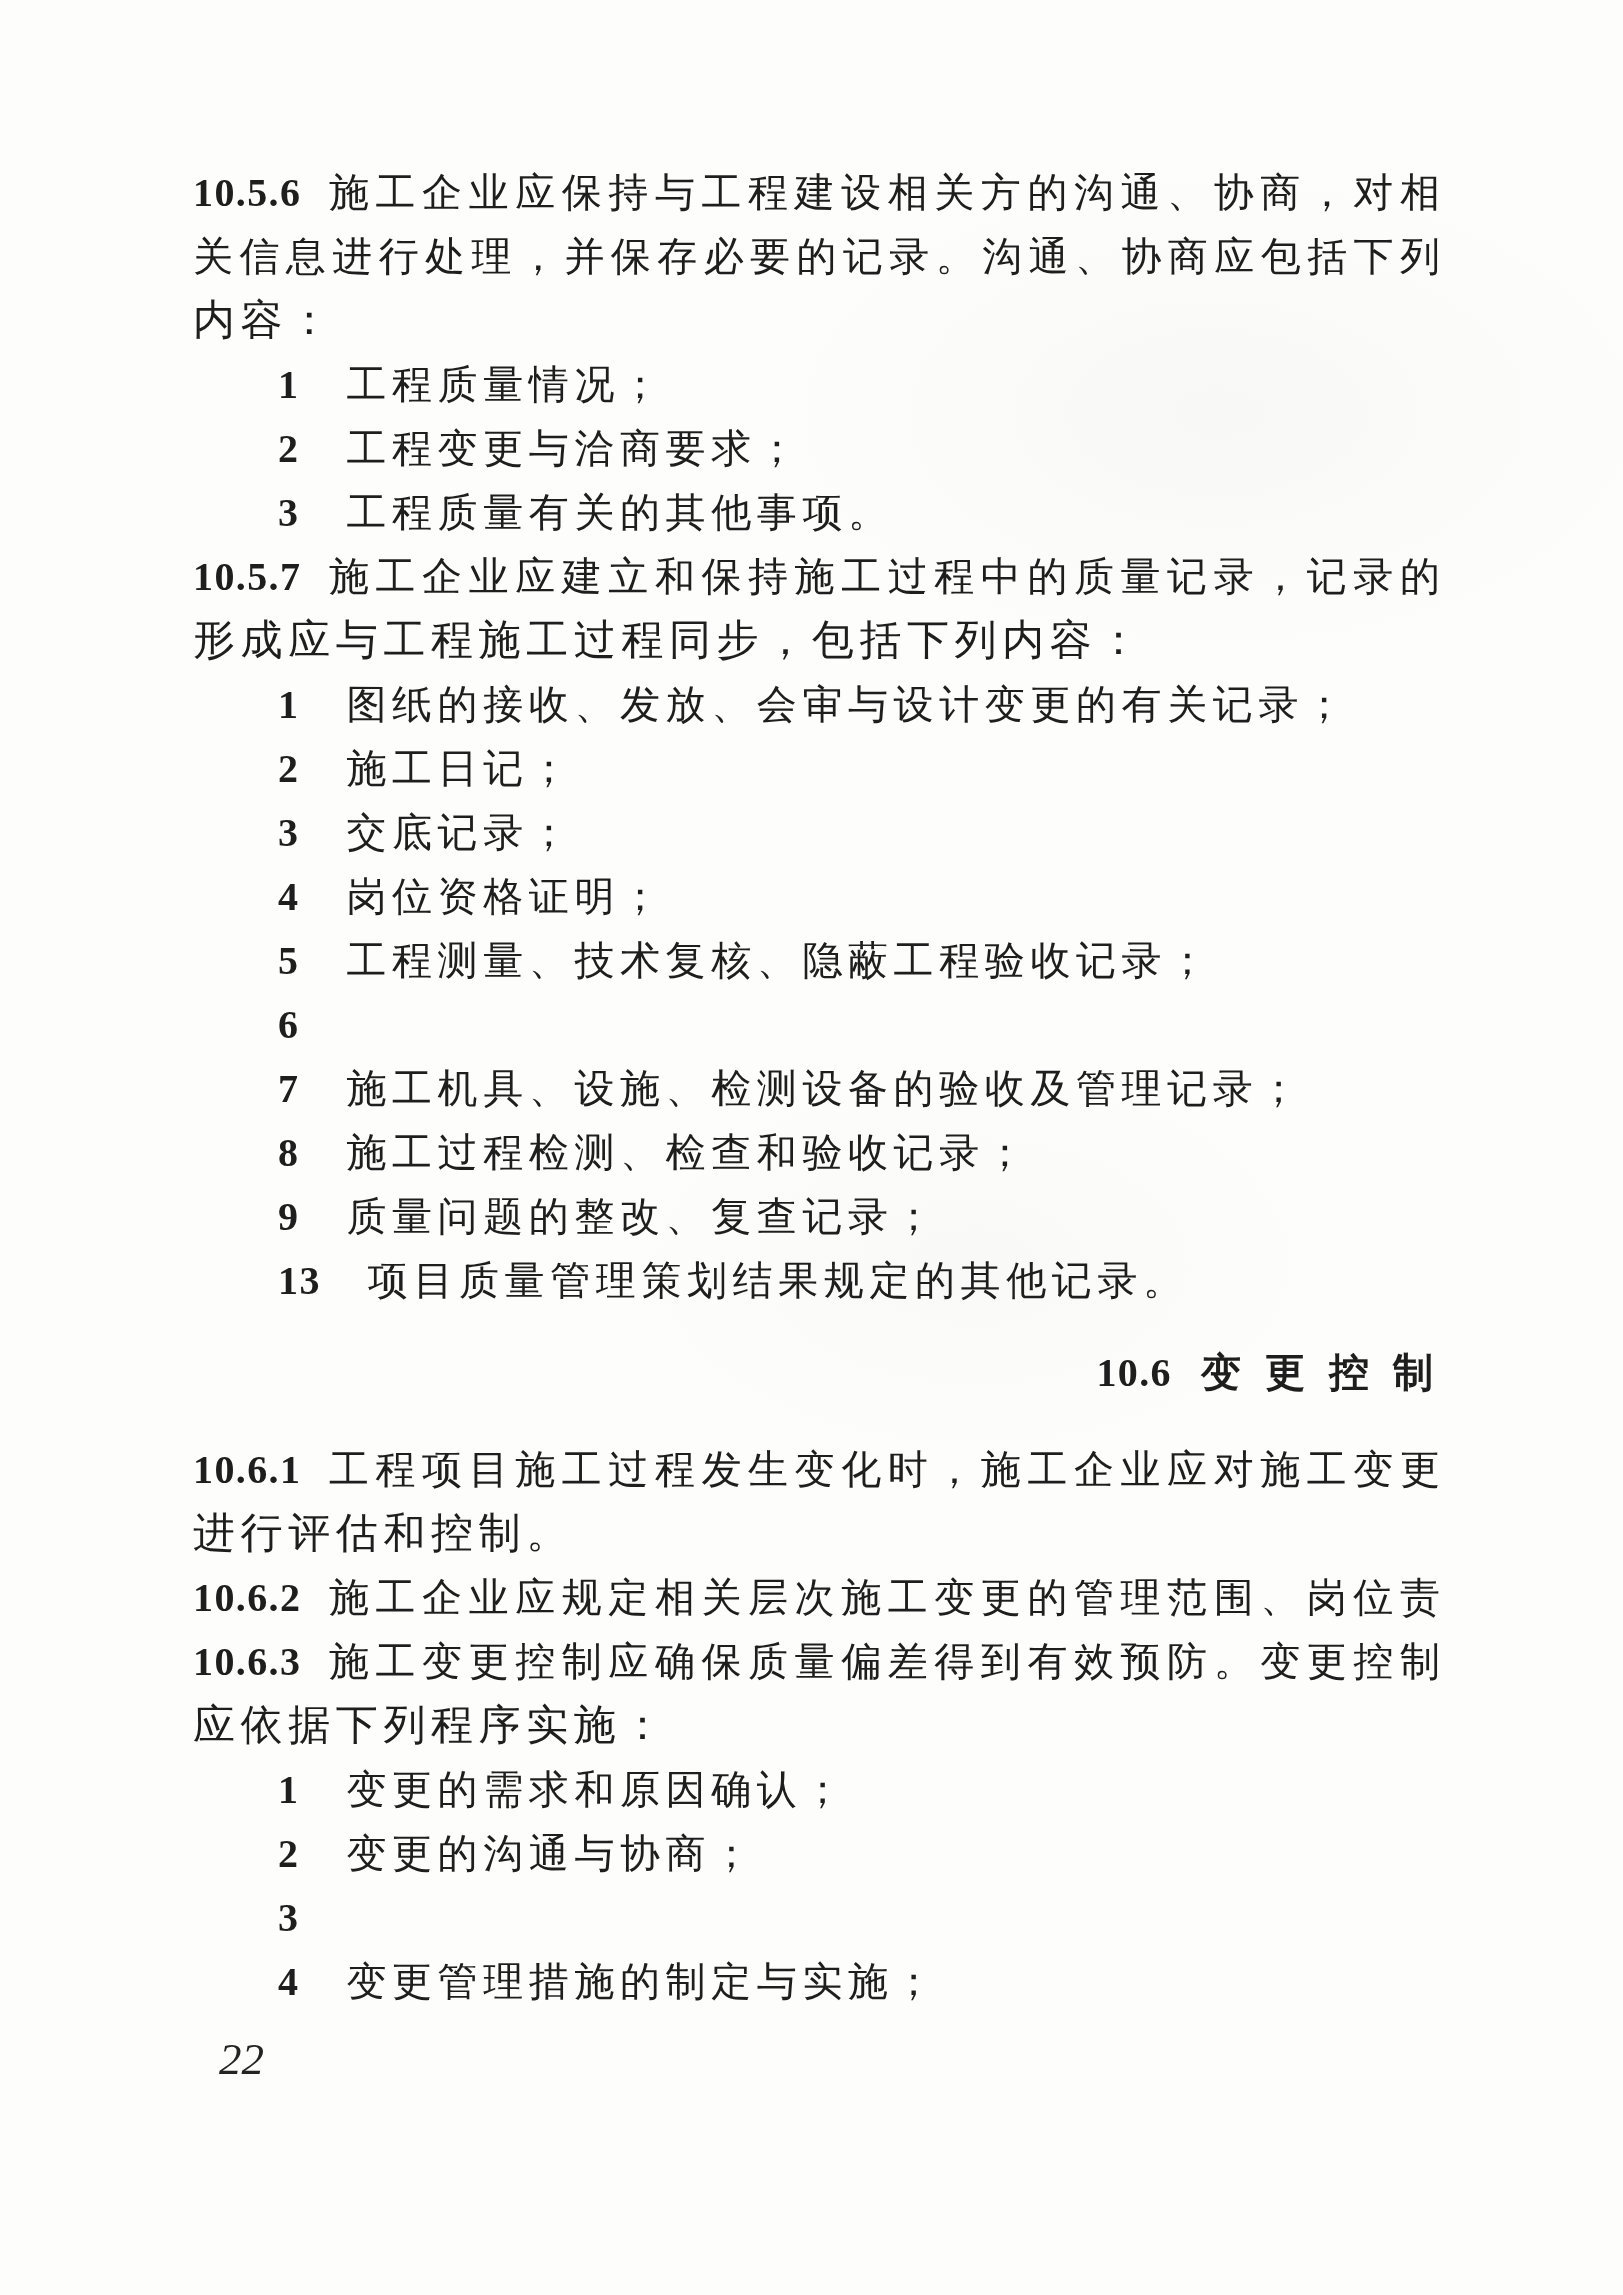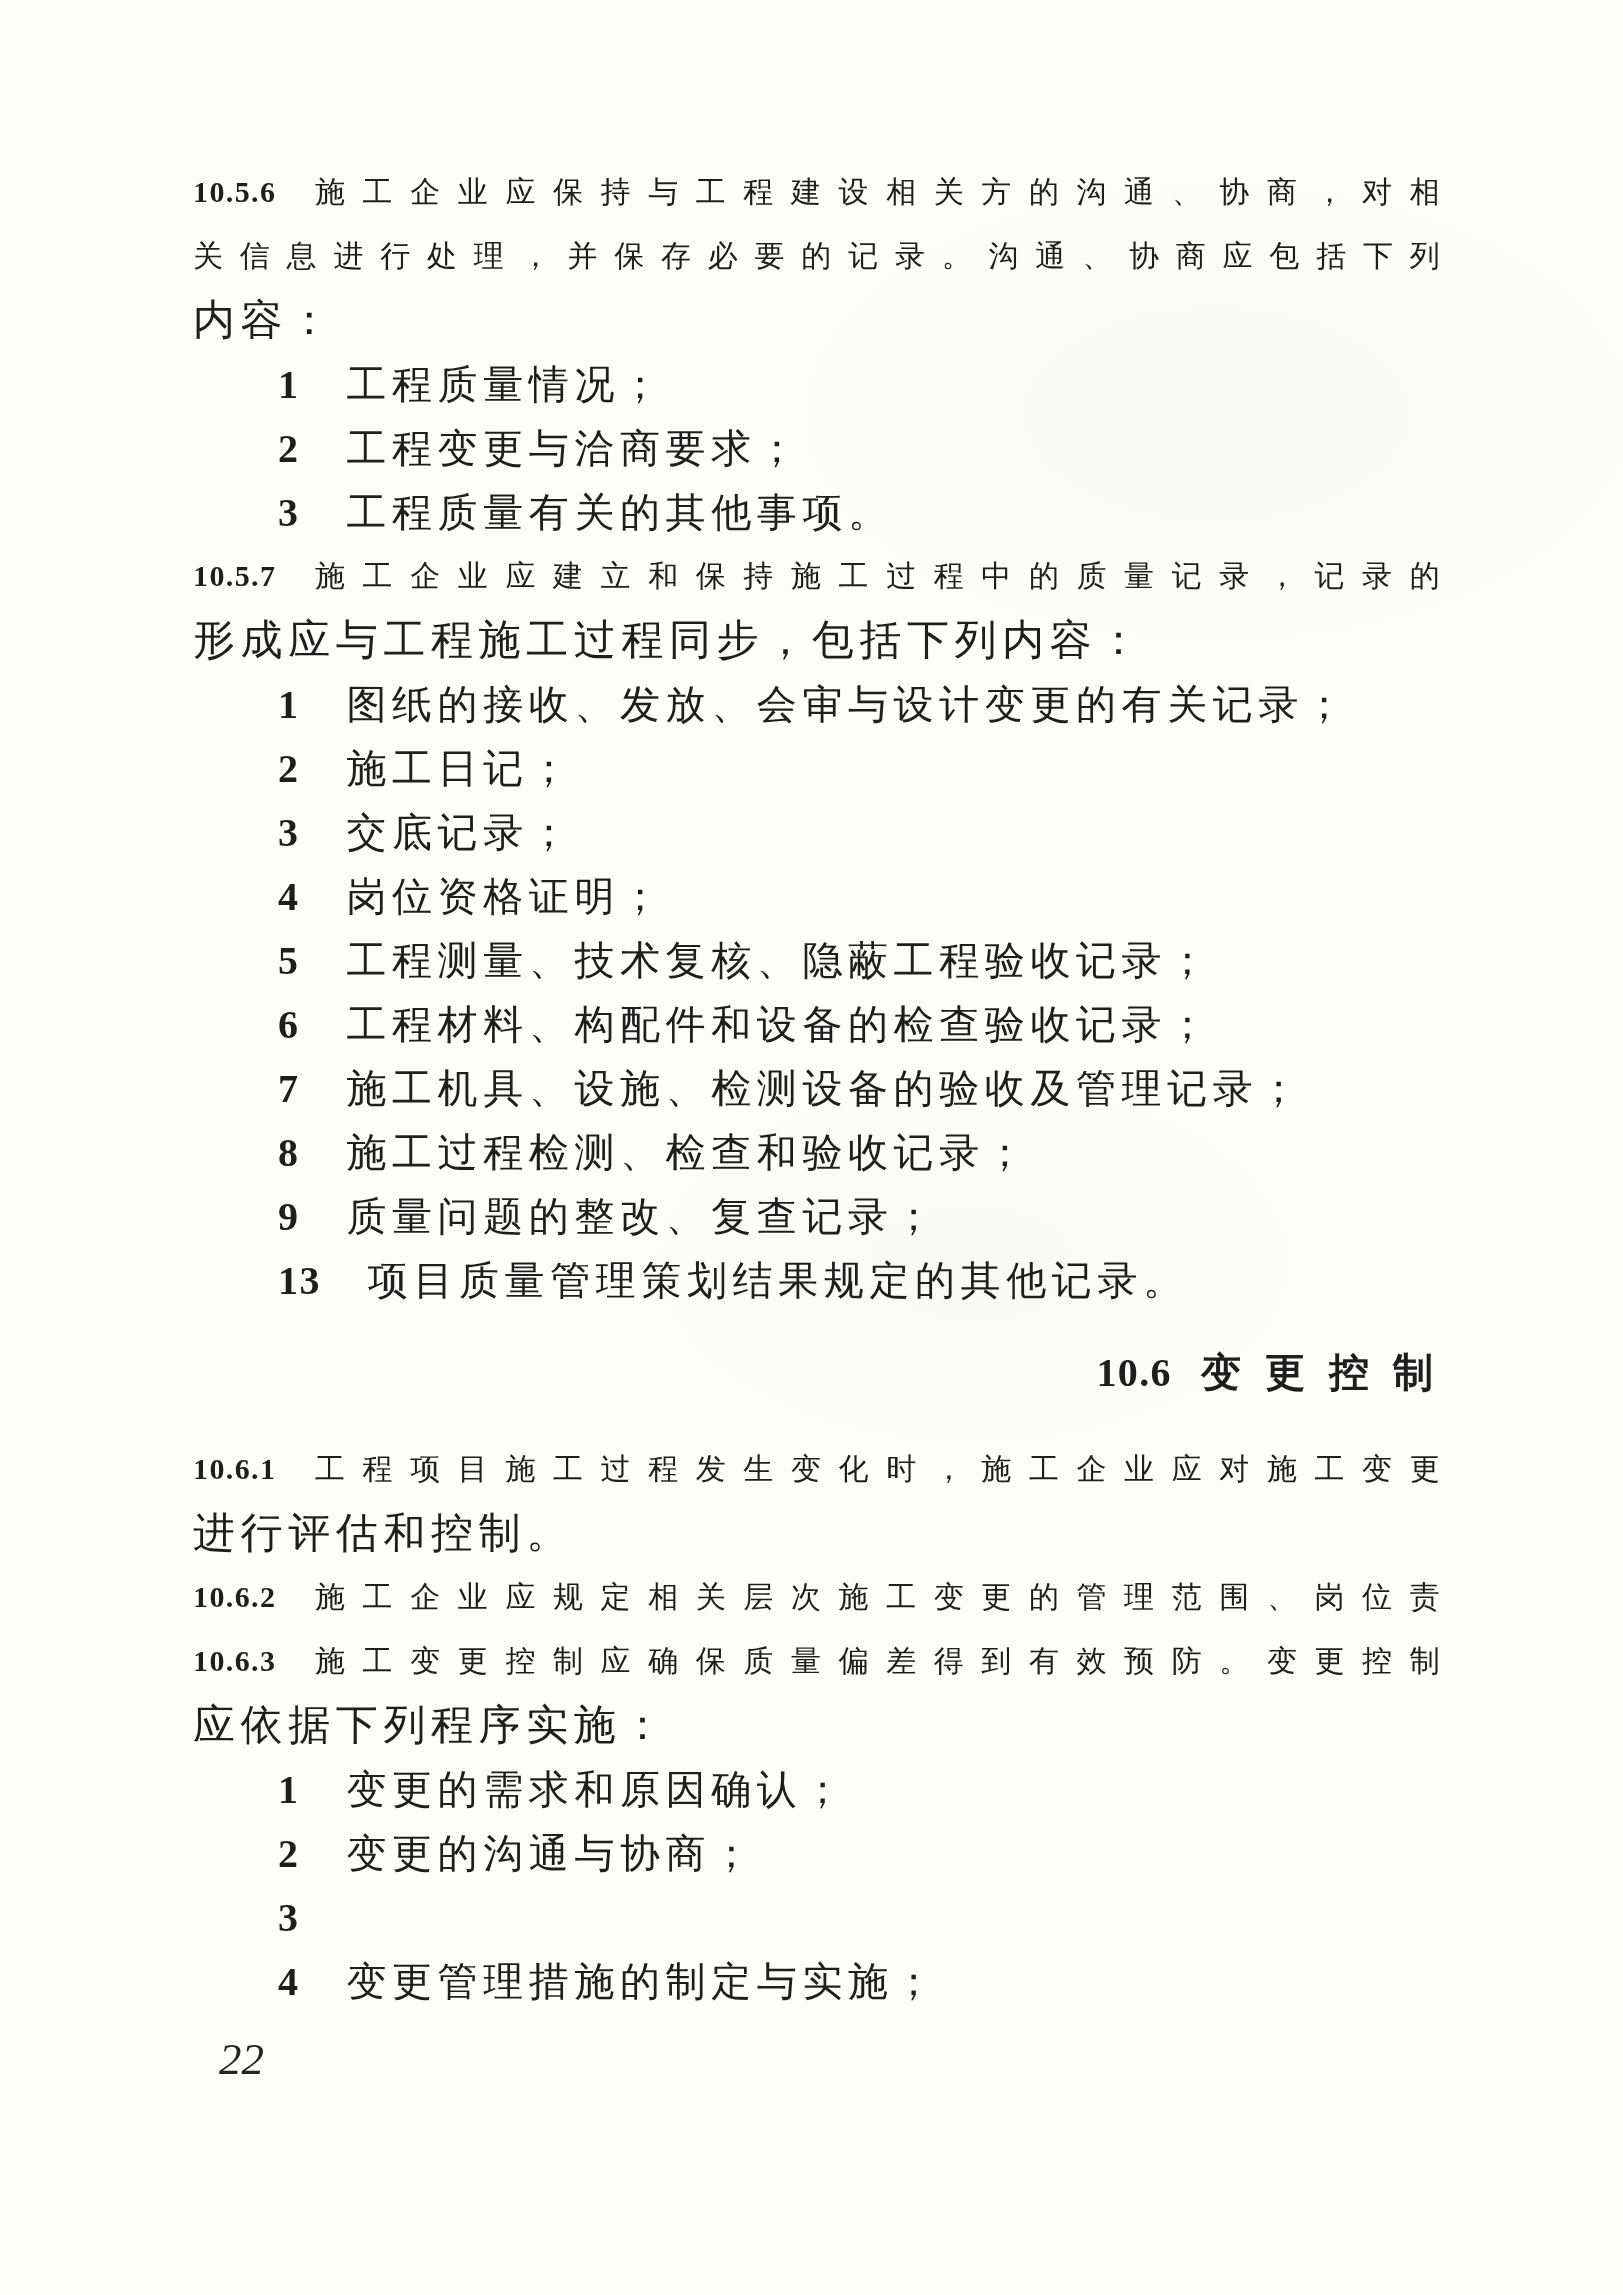--- a/index.html
+++ b/index.html
@@ -18,21 +18,21 @@
     background:
       radial-gradient(ellipse 625px 347px at 75% 18%, rgba(120,120,120,0.04), transparent 70%),
       radial-gradient(ellipse 486px 278px at 60% 55%, rgba(120,120,120,0.03), transparent 70%),
       #fdfdfc;
   }
   .content { width:1247px; }
   .line  { height:64px; }
   
   .fill  {
     display:flex; justify-content:space-between; align-items:center;
-    font-size:30px; width:1247px;
+    font-size:40px; width:1247px;
   }
   
   .flow  {
     line-height:64px; font-size:42px; letter-spacing:5.6px; white-space:nowrap;
   }
   .num   { font-weight:bold; letter-spacing:1.4px; }
   .fill .num { margin-right:21px; }
   .item  {
     height:64px; display:flex; align-items:center;
     margin-left:85px; font-size:40px; white-space:nowrap;
@@ -173,21 +173,20 @@
       <div class="item">
         <span class="num">4</span>
         <span class="txt">岗位资格证明；</span>
       </div>
       <div class="item">
         <span class="num">5</span>
         <span class="txt">工程测量、技术复核、隐蔽工程验收记录；</span>
       </div>
       <div class="item">
         <span class="num">6</span>
-        <span class="txt">工程材料、构配件和设备的检查验收记录；</span>
       </div>
       <div class="item">
         <span class="num">7</span>
         <span class="txt">施工机具、设施、检测设备的验收及管理记录；</span>
       </div>
       <div class="item">
         <span class="num">8</span>
         <span class="txt">施工过程检测、检查和验收记录；</span>
       </div>
       <div class="item">

